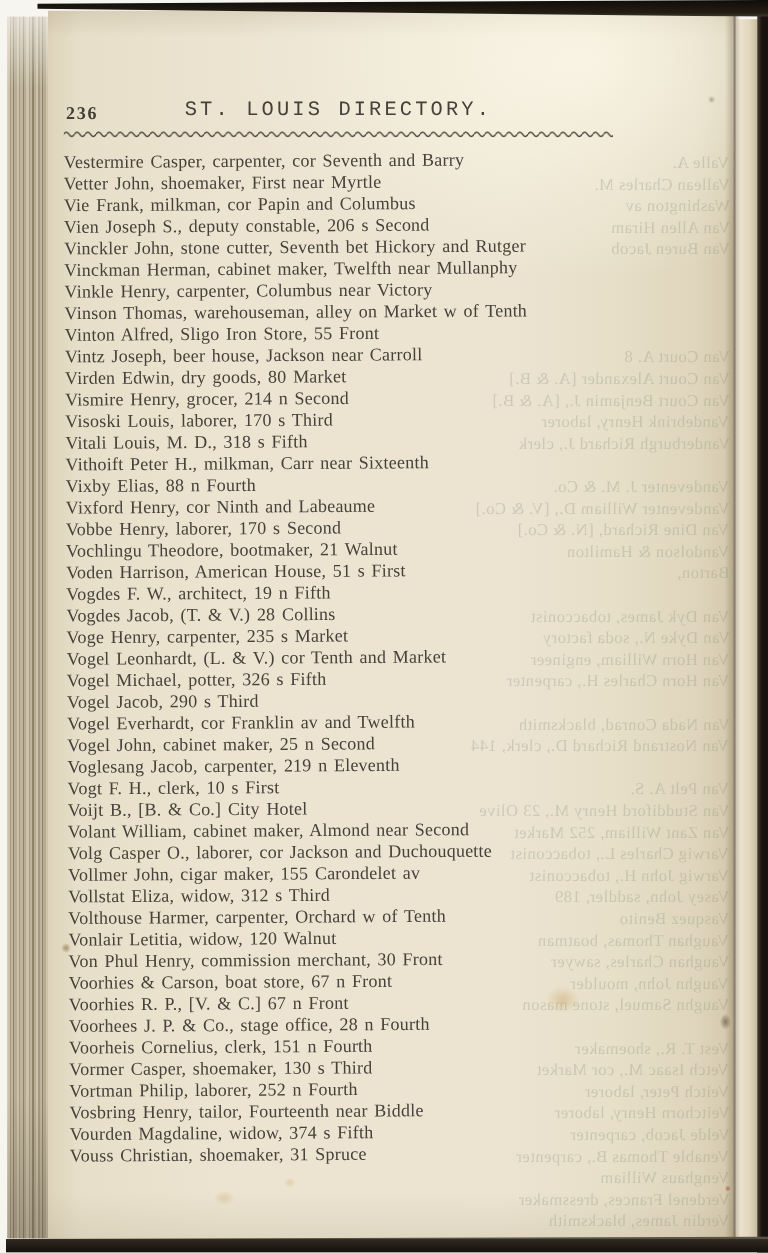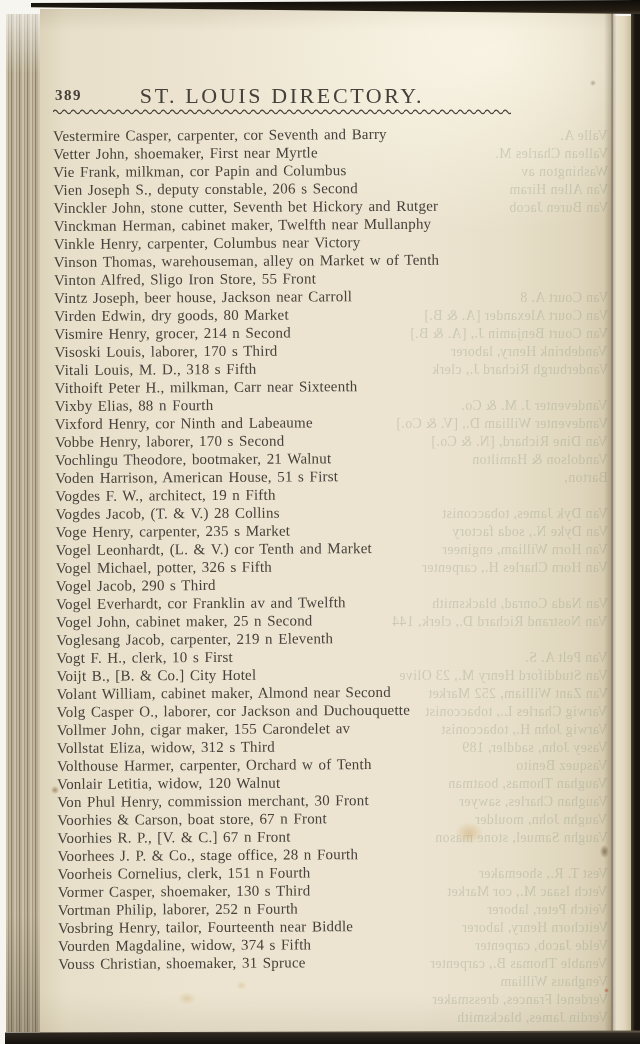--- a/index.html
+++ b/index.html
@@ -25,21 +25,21 @@
       linear-gradient(180deg,rgba(110,90,60,.12),rgba(0,0,0,0) 22px,rgba(0,0,0,0) 96%,rgba(110,90,60,.10)),
       linear-gradient(90deg,#ddd3ba 0,#e7dfc9 26px,#ece4d0 150px,#ece4d1 380px,#e7dfc8 470px,#dfd5bc 540px,#d3c8ab 572px);}
   .gutter{position:absolute;left:604px;top:9px;width:16px;height:1025px;z-index:3;
     background:linear-gradient(90deg,rgba(0,0,0,0),rgba(95,75,48,.28) 42%,rgba(55,40,24,.6) 52%,rgba(95,75,48,.22) 62%,rgba(0,0,0,0) 80%);}
   .next-page{position:absolute;left:614px;top:16px;width:17px;height:1016px;z-index:2;
     background:linear-gradient(90deg,#ece4d0,#e2d8bf 60%,#c9bd9f);}
 
   
   .content{position:absolute;left:53px;top:81px;width:458px;z-index:2;color:#45403a;}
   .pageno{position:absolute;left:2px;top:6px;font-size:15px;letter-spacing:1.5px;font-weight:bold;}
-  .title{position:absolute;left:0;right:0;top:2px;text-align:center;font-size:22px;letter-spacing:2.6px;white-space:nowrap;}
+  .title{position:absolute;left:0;right:0;top:2px;text-align:center;font-size:17px;letter-spacing:2.6px;white-space:nowrap;font-family:Liberation Mono, monospace;}
   .wavy{position:absolute;left:0;top:26px;}
   .list{position:absolute;left:0;top:46px;width:470px;transform:rotate(-0.35deg);transform-origin:top left;}
   .entry{height:18px;line-height:18px;font-size:15px;white-space:nowrap;word-spacing:1.5px;letter-spacing:0.2px;color:#46413a;}
 
   
   .ghost-layer{position:absolute;inset:0;z-index:1;overflow:hidden;}
   .ghost{position:absolute;right:4px;white-space:nowrap;transform:scaleX(-1);
     font-size:13.8px;letter-spacing:0.4px;color:#8d9783;opacity:.33;filter:blur(.35px);}
 
   
@@ -99,21 +99,21 @@
         <div class="ghost" style="top: 911px;">Veitchorn Henry, laborer</div>
         <div class="ghost" style="top: 929px;">Velde Jacob, carpenter</div>
         <div class="ghost" style="top: 947px;">Venable Thomas B., carpenter</div>
         <div class="ghost" style="top: 965px;">Venghaus William</div>
         <div class="ghost" style="top: 983px;">Verdenel Frances, dressmaker</div>
         <div class="ghost" style="top: 1001px;">Verdin James, blacksmith</div>
       </div>
   </div>
 
   <div class="content">
-    <span class="pageno">389</span>
+    <span class="pageno">236</span>
     <span class="title">ST. LOUIS DIRECTORY.</span>
     <svg class="wavy" width="458" height="8" aria-hidden="true">
       <defs>
         <pattern id="wv" width="9" height="8" patternUnits="userSpaceOnUse">
           <path d="M0,4.9 Q2.25,1.3 4.5,4.9 T9,4.9" fill="none" stroke="#4a453c" stroke-width="1.2"></path>
         </pattern>
       </defs>
       <rect width="458" height="8" fill="url(#wv)"></rect>
     </svg>
     <div class="list">

